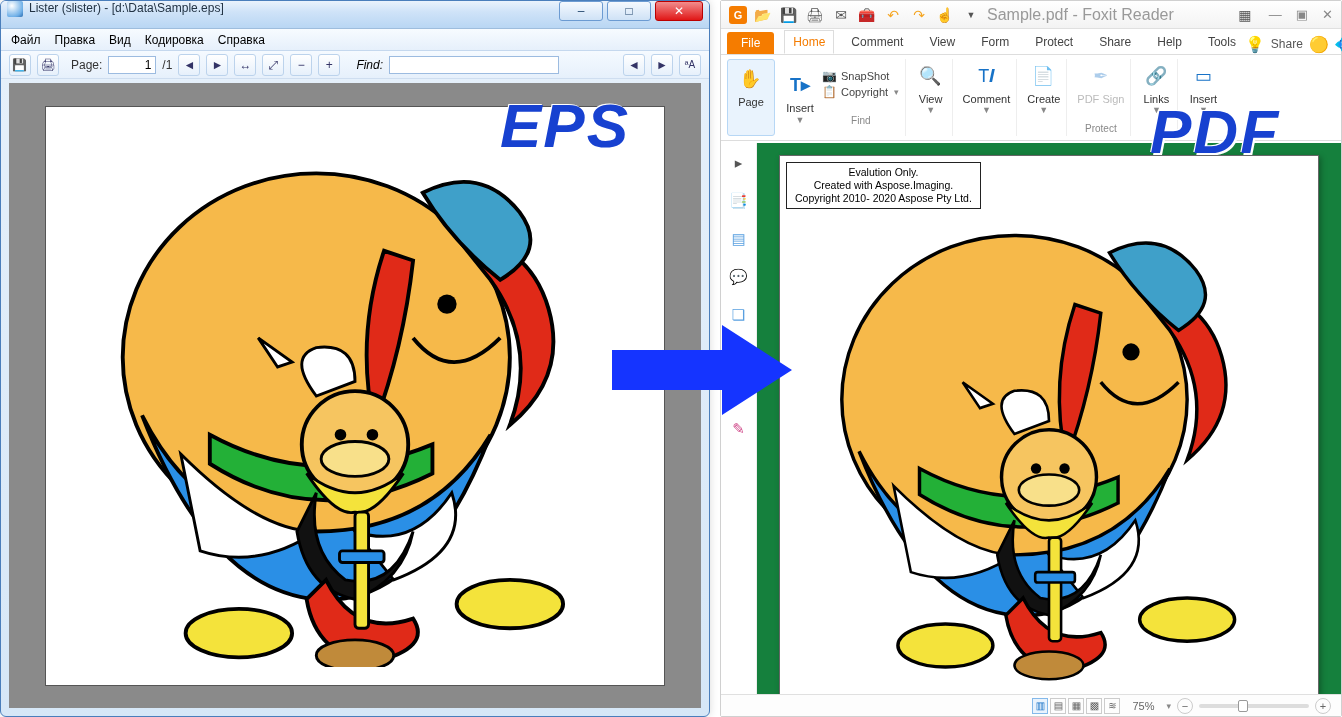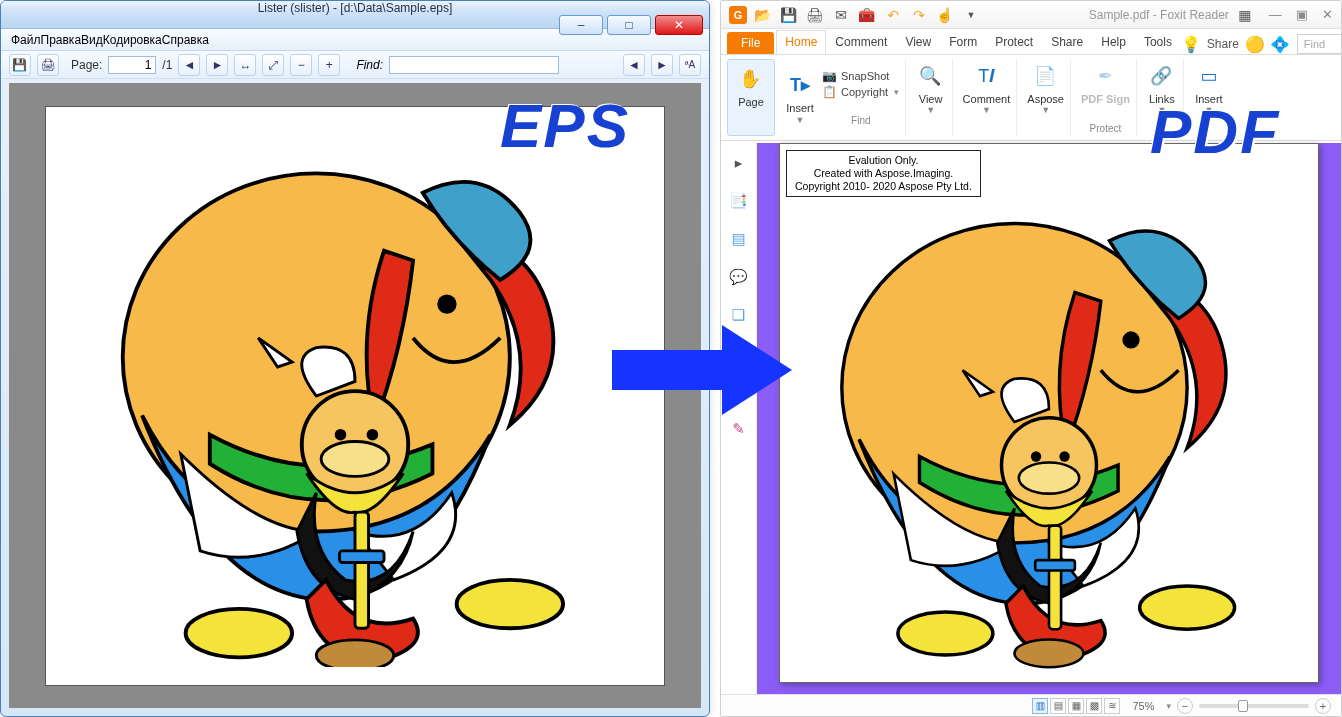--- a/index.html
+++ b/index.html
@@ -6,41 +6,40 @@
   body { position: relative; width: 1342px; height: 717px; background: #fff; overflow: hidden; }
 
   
   .lister {
     position: absolute; left: 0; top: 0; width: 710px; height: 717px;
     border: 1px solid #4a7ebb; border-radius: 6px; overflow: hidden;
     background: linear-gradient(to bottom,#e7f1fb,#d6e7f7);
     box-shadow: 0 0 8px rgba(0,0,0,.15);
   }
   .lister-titlebar {
-    height: 28px; display: flex; align-items: center; padding: 0 6px;
+    height: 28px; display: flex; align-items: flex-start; padding: 0 6px;
     background: linear-gradient(to bottom,#eaf3fc 0%,#cfe3f8 40%,#b9d6f3 100%);
     border-bottom: 1px solid #9ebddd;
-    flex-direction: column;
   }
   .lister-titlebar .appicon {
     width:16px;height:16px;margin-right:6px;
     background: radial-gradient(circle at 30% 30%,#fff,#6fb0e8 70%,#2b6cb0);
     border-radius:2px;
   }
   .lister-title { font-size: 12px; color: #234; }
   .lister-winbtns { margin-left: auto; display:flex; gap:4px; }
   .winbtn {
     width:44px; height:20px; border:1px solid #6c9bd2; border-radius:3px;
     background: linear-gradient(#f5f9fe,#cfe2f6);
     display:flex;align-items:center;justify-content:center;
     font-size:12px;color:#23476e;
   }
   .winbtn.close { background: linear-gradient(#f28d8d,#e01616); border-color:#b00; color:#fff; width:48px; }
   .lister-menubar {
-    height:22px; display:flex; align-items:center; 
+    height:22px; display:flex; align-items:center; gap:14px;
     padding:0 10px; font-size:12px; color:#000;
     background: linear-gradient(#f7fbff,#e6f0fb);
     border-bottom:1px solid #c5d8ee;
   }
   .lister-toolbar {
     height:28px; display:flex; align-items:center; gap:6px;
     padding:0 8px;
     background: linear-gradient(#f5faff,#e6f0fb);
     border-bottom:1px solid #cfdef0;
     font-size:12px;
@@ -80,32 +79,32 @@
     background:linear-gradient(#fff,#f3f3f3);border-bottom:1px solid #e0e0e0;
   }
   .foxit-logo {
     width:18px;height:18px;background:#f57c00;border-radius:3px;
     display:flex;align-items:center;justify-content:center;color:#fff;font-size:11px;font-weight:bold;
   }
   .qat-btn {
     width:20px;height:20px;display:flex;align-items:center;justify-content:center;
     color:#555;font-size:14px;
   }
-  .foxit-title { flex:1;text-align:right;color:#999;font-size:12px; }
+  .foxit-title { flex:1;text-align:left;color:#999;font-size:16px; }
   .foxit-wincontrols { display:flex;gap:14px;color:#888;font-size:13px;margin-left:8px;}
   .foxit-tabs {
     height:26px;display:flex;align-items:flex-end;padding:0 0 0 6px;
     background:#fff;border-bottom:1px solid #ddd;
   }
   .file-tab {
     background:#f57c00;color:#fff;padding:4px 14px;font-size:12px;
     border-top-left-radius:3px;border-top-right-radius:3px;margin-right:2px;
   }
   .ribbon-tab {
-    padding:4px 8px;font-size:12px;color:#444;border:1px solid transparent;
+    padding:4px 8px;font-size:12px;color:#444;border:1px solid transparent;margin-left:8px;
   }
   .ribbon-tab.active {
     border:1px solid #ddd;border-bottom:1px solid #fff;background:#fff;
     color:#f57c00;
   }
   .foxit-help { margin-left:auto;display:flex;align-items:center;gap:6px;padding-right:6px;}
   .foxit-find {
     width:90px;height:20px;border:1px solid #cfcfcf;font-size:11px;color:#aaa;
     padding:0 6px;display:flex;align-items:center;
   }
@@ -116,39 +115,39 @@
   .ribbon-group {
     display:flex;flex-direction:column;align-items:center;justify-content:flex-start;
     padding:2px 6px;border-right:1px solid #eee;font-size:11px;color:#555;
   }
   .ribbon-group:last-child { border-right:none; }
   .ribbon-icon {
     width:30px;height:30px;display:flex;align-items:center;justify-content:center;
     font-size:18px;color:#1772c7;margin-bottom:2px;
   }
   .ribbon-label { font-size:11px;color:#333;text-align:center;line-height:1.1; }
-  .ribbon-label.dim { color:#bbb;font-weight:bold; }
+  .ribbon-label.dim { color:#bbb; }
   .ribbon-sub { font-size:10px;color:#888;text-align:center;margin-top:auto; }
   .ribbon-active {
     background:#e9f3fd;border:1px solid #b7d7f5;border-radius:3px;
   }
   .select-col { display:flex;flex-direction:column;gap:2px;font-size:11px;color:#444; }
   .select-col .row { display:flex;align-items:center;gap:4px; }
   .mini-icon { width:14px;height:14px;display:flex;align-items:center;justify-content:center;font-size:12px;color:#1772c7;}
 
   .foxit-body {
     position:absolute;left:0;right:0;top:142px;bottom:22px;display:flex;
   }
   .foxit-sidebar {
     width:36px;background:#fff;border-right:1px solid #eee;
     display:flex;flex-direction:column;align-items:center;gap:18px;padding-top:10px;
   }
   .side-icon { width:20px;height:20px;font-size:15px;display:flex;align-items:center;justify-content:center;}
   .foxit-canvas {
-    flex:1;background:#8b5cf6;position:relative;
+    flex:1;background:#15803d;position:relative;padding:12px;
     display:flex;align-items:flex-start;justify-content:center;
   }
   .pdf-page {
     width:540px;height:540px;background:#fff;border:1px solid #666;
     position:relative;overflow:hidden;box-shadow:2px 2px 6px rgba(0,0,0,.3);
   }
   .eval-box {
     position:absolute;top:6px;left:6px;border:1px solid #222;background:#fff;
     font-size:10.5px;text-align:center;padding:3px 8px;line-height:1.25;
     font-family:"Times New Roman",serif;
@@ -350,21 +349,21 @@
       <div class="ribbon-icon">
           <span>T𝑰</span>
         </div>
       <div class="ribbon-label">Comment</div>
       <div style="font-size:9px;color:#888;">▼</div>
     </div>
     <div class="ribbon-group">
       <div class="ribbon-icon">
           <span>📄</span>
         </div>
-      <div class="ribbon-label">Aspose</div>
+      <div class="ribbon-label">Create</div>
       <div style="font-size:9px;color:#888;">▼</div>
     </div>
     <div class="ribbon-group">
       <div class="ribbon-icon" style="opacity:.35;">
           <span>✒</span>
         </div>
       <div class="ribbon-label dim">PDF Sign</div>
       <div class="ribbon-sub">Protect</div>
     </div>
     <div class="ribbon-group">

